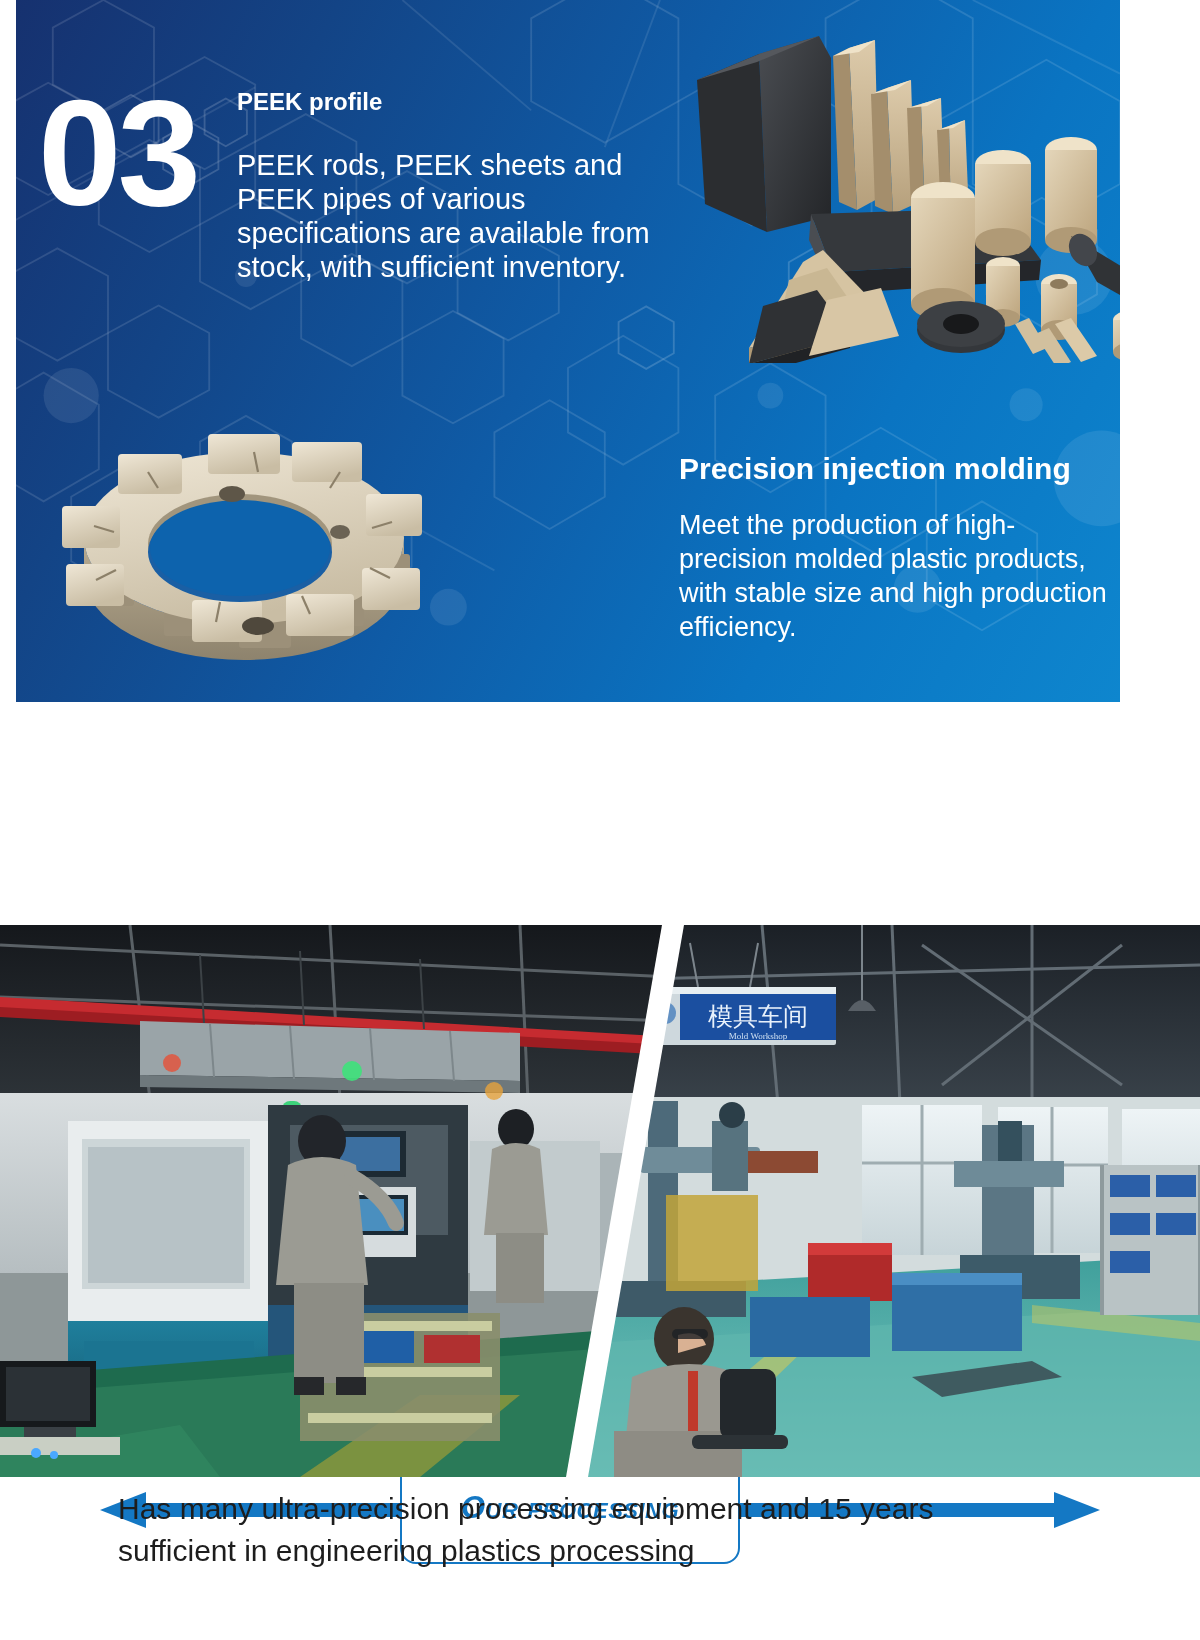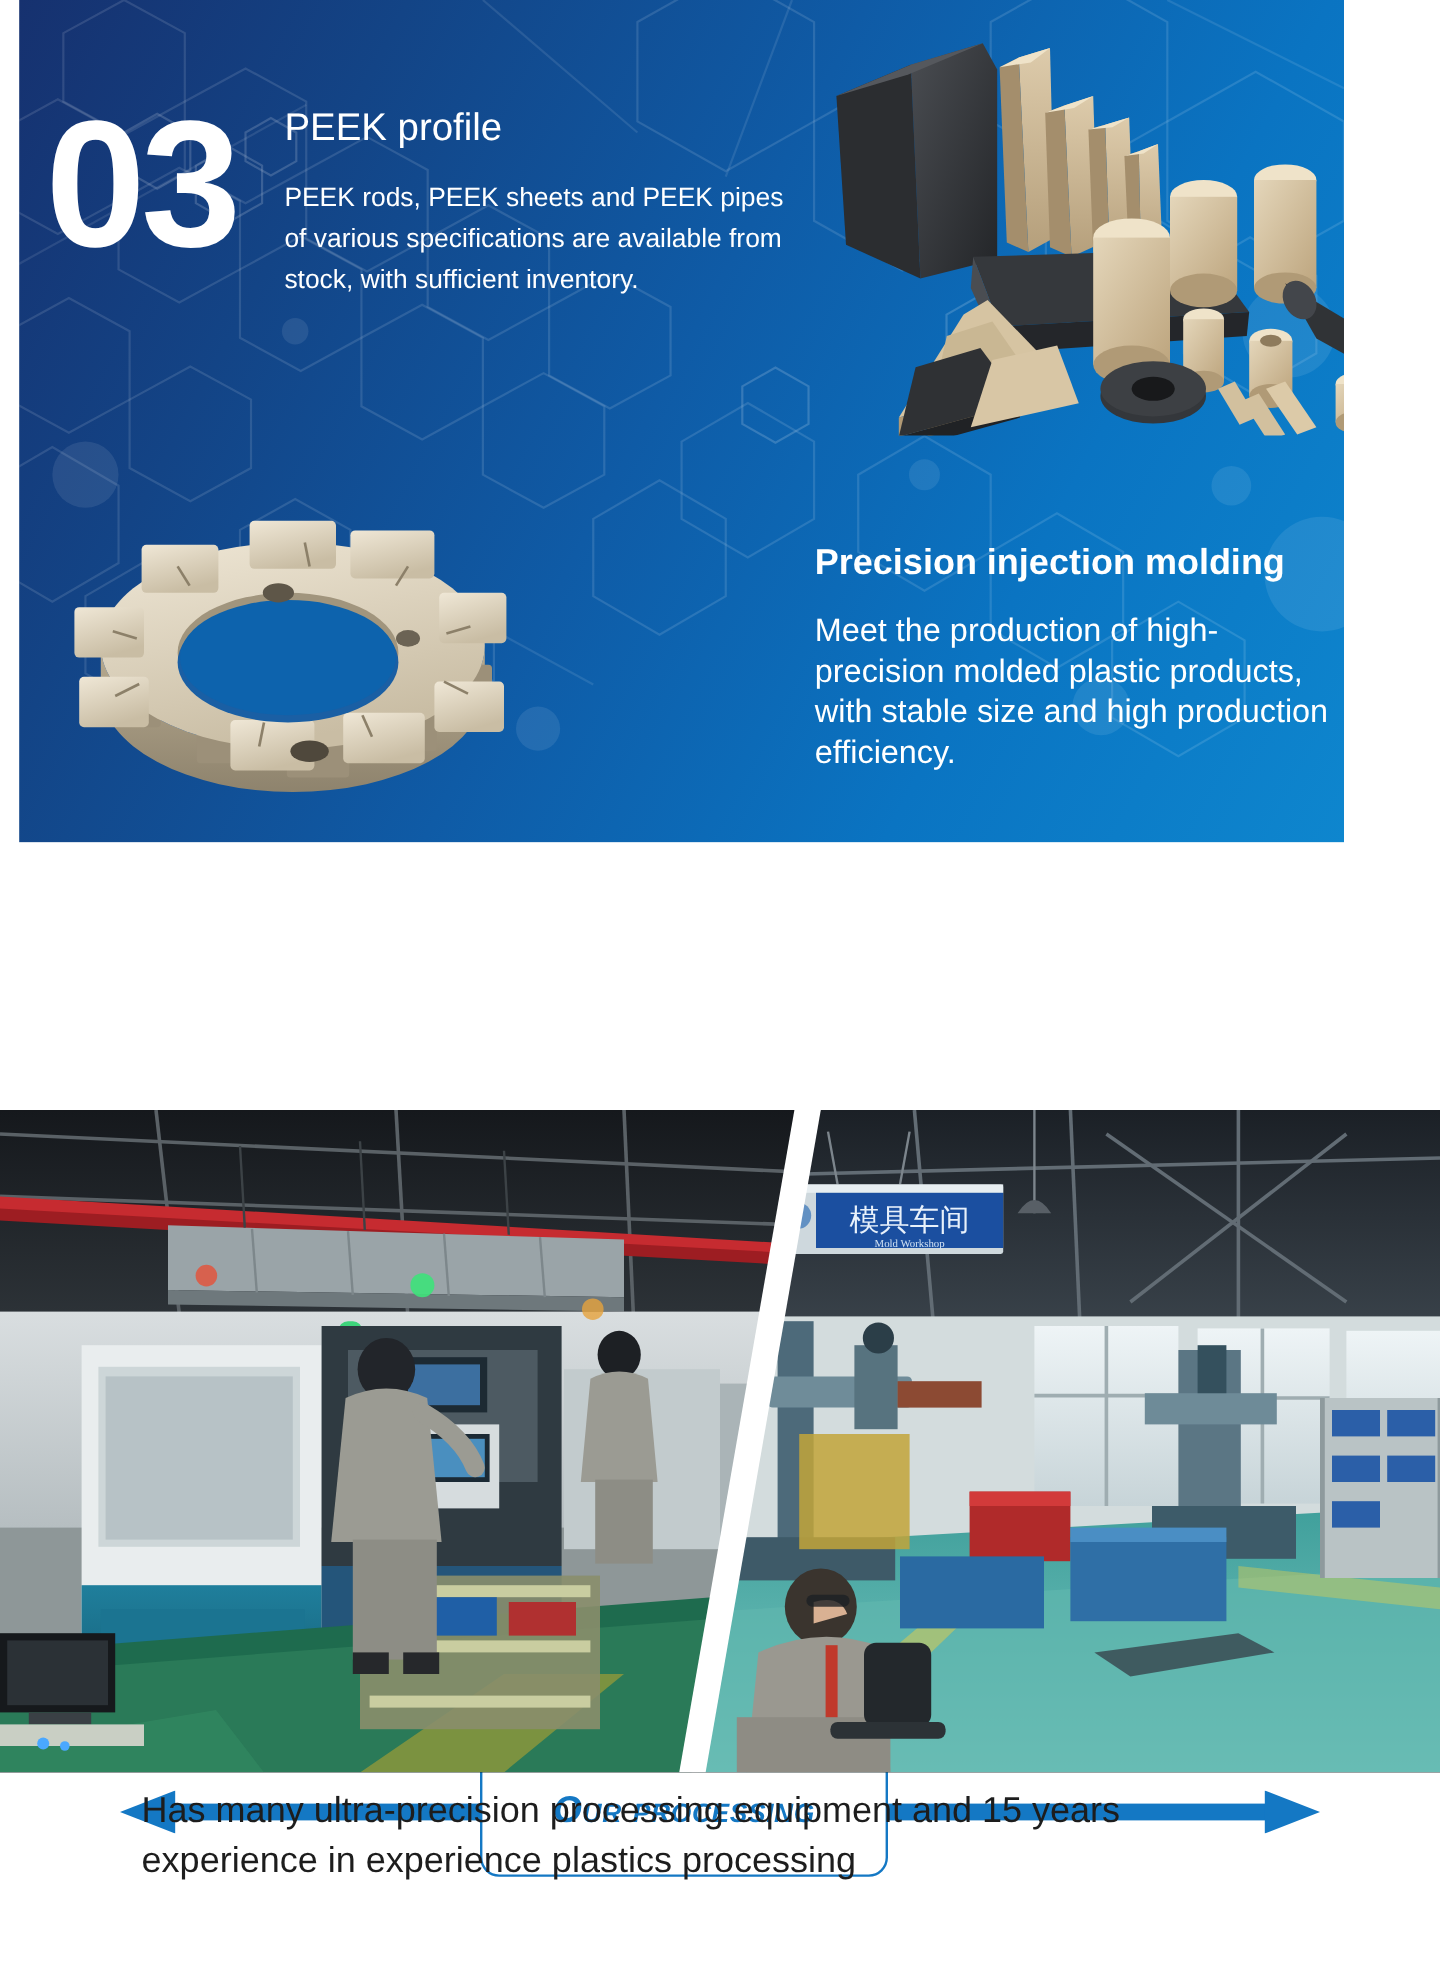--- a/index.html
+++ b/index.html
@@ -6,22 +6,22 @@
   body{width:1200px;height:1640px;font-family:"Liberation Sans",sans-serif;overflow:hidden;}
   .page{position:relative;width:1200px;height:1640px;background:#fff;}
 
   
   .hero{position:absolute;left:16px;top:0;width:1104px;height:702px;overflow:hidden;
         background:linear-gradient(118deg,#16316f 0%,#134486 22%,#0f5ba6 48%,#0a74c2 74%,#0e86ce 100%);}
   .hexlayer{position:absolute;inset:0;opacity:.55;}
   .num{font-size:150px;line-height:.95;font-weight:bold;color:#fff;letter-spacing:-4px;}
   .num03{position:absolute;left:22px;top:82px;}
   .num04{position:absolute;left:462px;top:438px;}
-  .head03{position:absolute;left:221px;top:88px;font-size:32px;font-weight:normal;color:#fff;}
-  .body03{position:absolute;left:221px;top:148px;width:420px;font-size:22px;line-height:34px;color:#fff;}
+  .head03{position:absolute;left:221px;top:88px;font-size:24px;font-weight:bold;color:#fff;}
+  .body03{position:absolute;left:221px;top:148px;width:420px;font-size:29px;line-height:34px;color:#fff;}
   .head04{position:absolute;left:663px;top:452px;font-size:30px;font-weight:bold;color:#fff;white-space:nowrap;}
   .body04{position:absolute;left:663px;top:508px;width:430px;font-size:27px;line-height:34px;color:#fff;}
 
   
   .peekart{position:absolute;left:615px;top:18px;width:560px;height:345px;}
 
   
   .gearwrap{position:absolute;left:38px;top:408px;width:380px;height:270px;}
 
   
@@ -523,16 +523,16 @@
       </svg>
     </div>
 
     <svg class="slash" viewBox="0 0 1200 552" preserveAspectRatio="none">
       <polygon points="662,0 684,0 588,552 566,552" fill="#ffffff"></polygon>
     </svg>
   </div>
 
   <div class="caption">
     <div class="capline">Has many ultra-precision processing equipment and 15 years</div>
-    <div class="capline">experience in experience plastics processing</div>
+    <div class="capline">sufficient in engineering plastics processing</div>
   </div>
 
 </div>
 
 </body></html>

